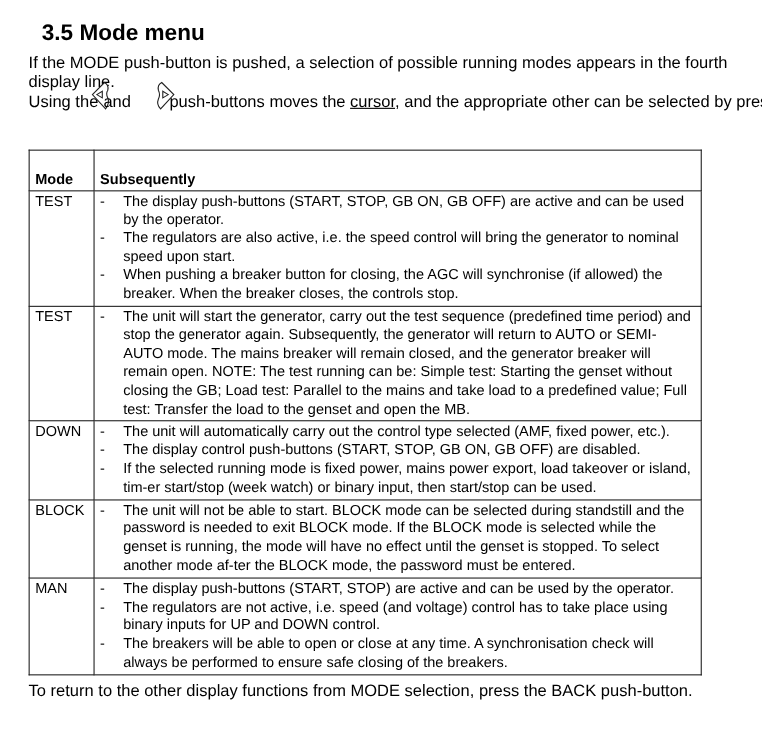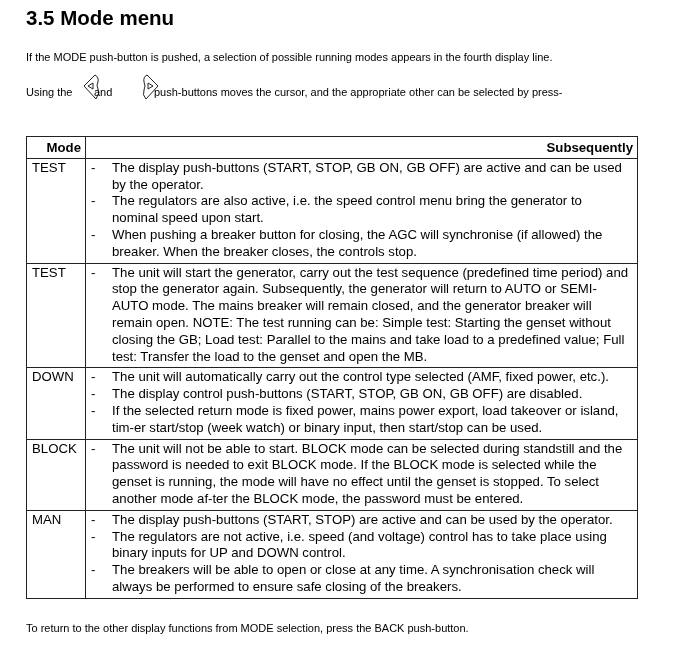--- a/index.html
+++ b/index.html
@@ -2,40 +2,40 @@
 <html><head>
 <meta charset="utf-8">
 <style>
   html, body { margin: 0; padding: 0; background: #ffffff; }
   body {
     width: 693px; height: 669px; position: relative; overflow: hidden;
     font-family: "Liberation Sans", sans-serif; color: #000;
   }
   .title {
     position: absolute; left: 26px; top: 6px;
-    font-size: 20.5px; font-weight: bold; margin: 0; letter-spacing: 0px;
+    font-size: 20.5px; font-weight: bold; margin: 12px; letter-spacing: 0px;
   }
   .para {
-    position: absolute; left: 26px; font-size: 11px; line-height: 17px; margin: 0;
+    position: absolute; left: 26px; font-size: 15px; line-height: 17px; margin: 0;
   }
   .p1 { top: 49px; }
   .p2 { top: 73px; width: 620px; }
   .p2 .line1 { display: block; height: 26px; position: relative; }
   .p2 .line1 .txt { position: absolute; top: 11px; white-space: nowrap; }
   .p2 .line2 { display: block; position: absolute; top: 28px; white-space: nowrap; }
   .btn-icon { position: absolute; top: 0; width: 30px; height: 28px; }
-  .underline { }
+  .underline { text-decoration: underline; }
   table.modes {
     position: absolute; left: 26px; top: 136px; width: 612px;
     border-collapse: collapse; font-size: 13.2px; line-height: 16.8px;
   }
   table.modes td, table.modes th {
     border: 1.3px solid #222; vertical-align: top; padding: 1px 4px 2px 5px;
   }
-  table.modes th { text-align: right; font-weight: bold; padding-top: 3px; padding-bottom: 1px; margin-top: 43px; }
+  table.modes th { text-align: left; font-weight: bold; padding-top: 18px; padding-bottom: 1px; margin-top: 43px; }
   .col-mode { width: 49px; }
   ul.desc { list-style: none; margin: 0; padding: 0; }
   ul.desc li { position: relative; padding-left: 21px; padding-right: 2px; }
   ul.desc li .dash { position: absolute; left: 0px; top: 0; }
   .p3 { top: 620px; text-align: center; }
 </style>
 </head>
 <body>
 
 <h1 class="title">3.5 Mode menu</h1>
@@ -67,40 +67,40 @@
       <th class="col-mode">Mode</th>
       <th>Subsequently</th>
     </tr>
   </thead>
   <tbody id="mode-rows">
       <tr>
         <td class="col-mode">TEST</td>
         <td>
           <ul class="desc">
             <li><span class="dash">-</span><span>The display push-buttons (START, STOP, GB ON, GB OFF) are active and can be used by the operator.</span></li>
-            <li><span class="dash">-</span><span>The regulators are also active, i.e. the speed control menu bring the generator to nominal speed upon start.</span></li>
+            <li><span class="dash">-</span><span>The regulators are also active, i.e. the speed control will bring the generator to nominal speed upon start.</span></li>
             <li><span class="dash">-</span><span>When pushing a breaker button for closing, the AGC will synchronise (if allowed) the breaker. When the breaker closes, the controls stop.</span></li>
           </ul>
         </td>
       </tr>
       <tr>
         <td class="col-mode">TEST</td>
         <td>
           <ul class="desc">
             <li><span class="dash">-</span><span>The unit will start the generator, carry out the test sequence (predefined time period) and stop the generator again. Subsequently, the generator will return to AUTO or SEMI-AUTO mode. The mains breaker will remain closed, and the generator breaker will remain open. NOTE: The test running can be: Simple test: Starting the genset without closing the GB; Load test: Parallel to the mains and take load to a predefined value; Full test: Transfer the load to the genset and open the MB.</span></li>
           </ul>
         </td>
       </tr>
       <tr>
         <td class="col-mode">DOWN</td>
         <td>
           <ul class="desc">
             <li><span class="dash">-</span><span>The unit will automatically carry out the control type selected (AMF, fixed power, etc.).</span></li>
             <li><span class="dash">-</span><span>The display control push-buttons (START, STOP, GB ON, GB OFF) are disabled.</span></li>
-            <li><span class="dash">-</span><span>If the selected return mode is fixed power, mains power export, load takeover or island, tim-er start/stop (week watch) or binary input, then start/stop can be used.</span></li>
+            <li><span class="dash">-</span><span>If the selected running mode is fixed power, mains power export, load takeover or island, tim-er start/stop (week watch) or binary input, then start/stop can be used.</span></li>
           </ul>
         </td>
       </tr>
       <tr>
         <td class="col-mode">BLOCK</td>
         <td>
           <ul class="desc">
             <li><span class="dash">-</span><span>The unit will not be able to start. BLOCK mode can be selected during standstill and the password is needed to exit BLOCK mode. If the BLOCK mode is selected while the genset is running, the mode will have no effect until the genset is stopped. To select another mode af-ter the BLOCK mode, the password must be entered.</span></li>
           </ul>
         </td>

